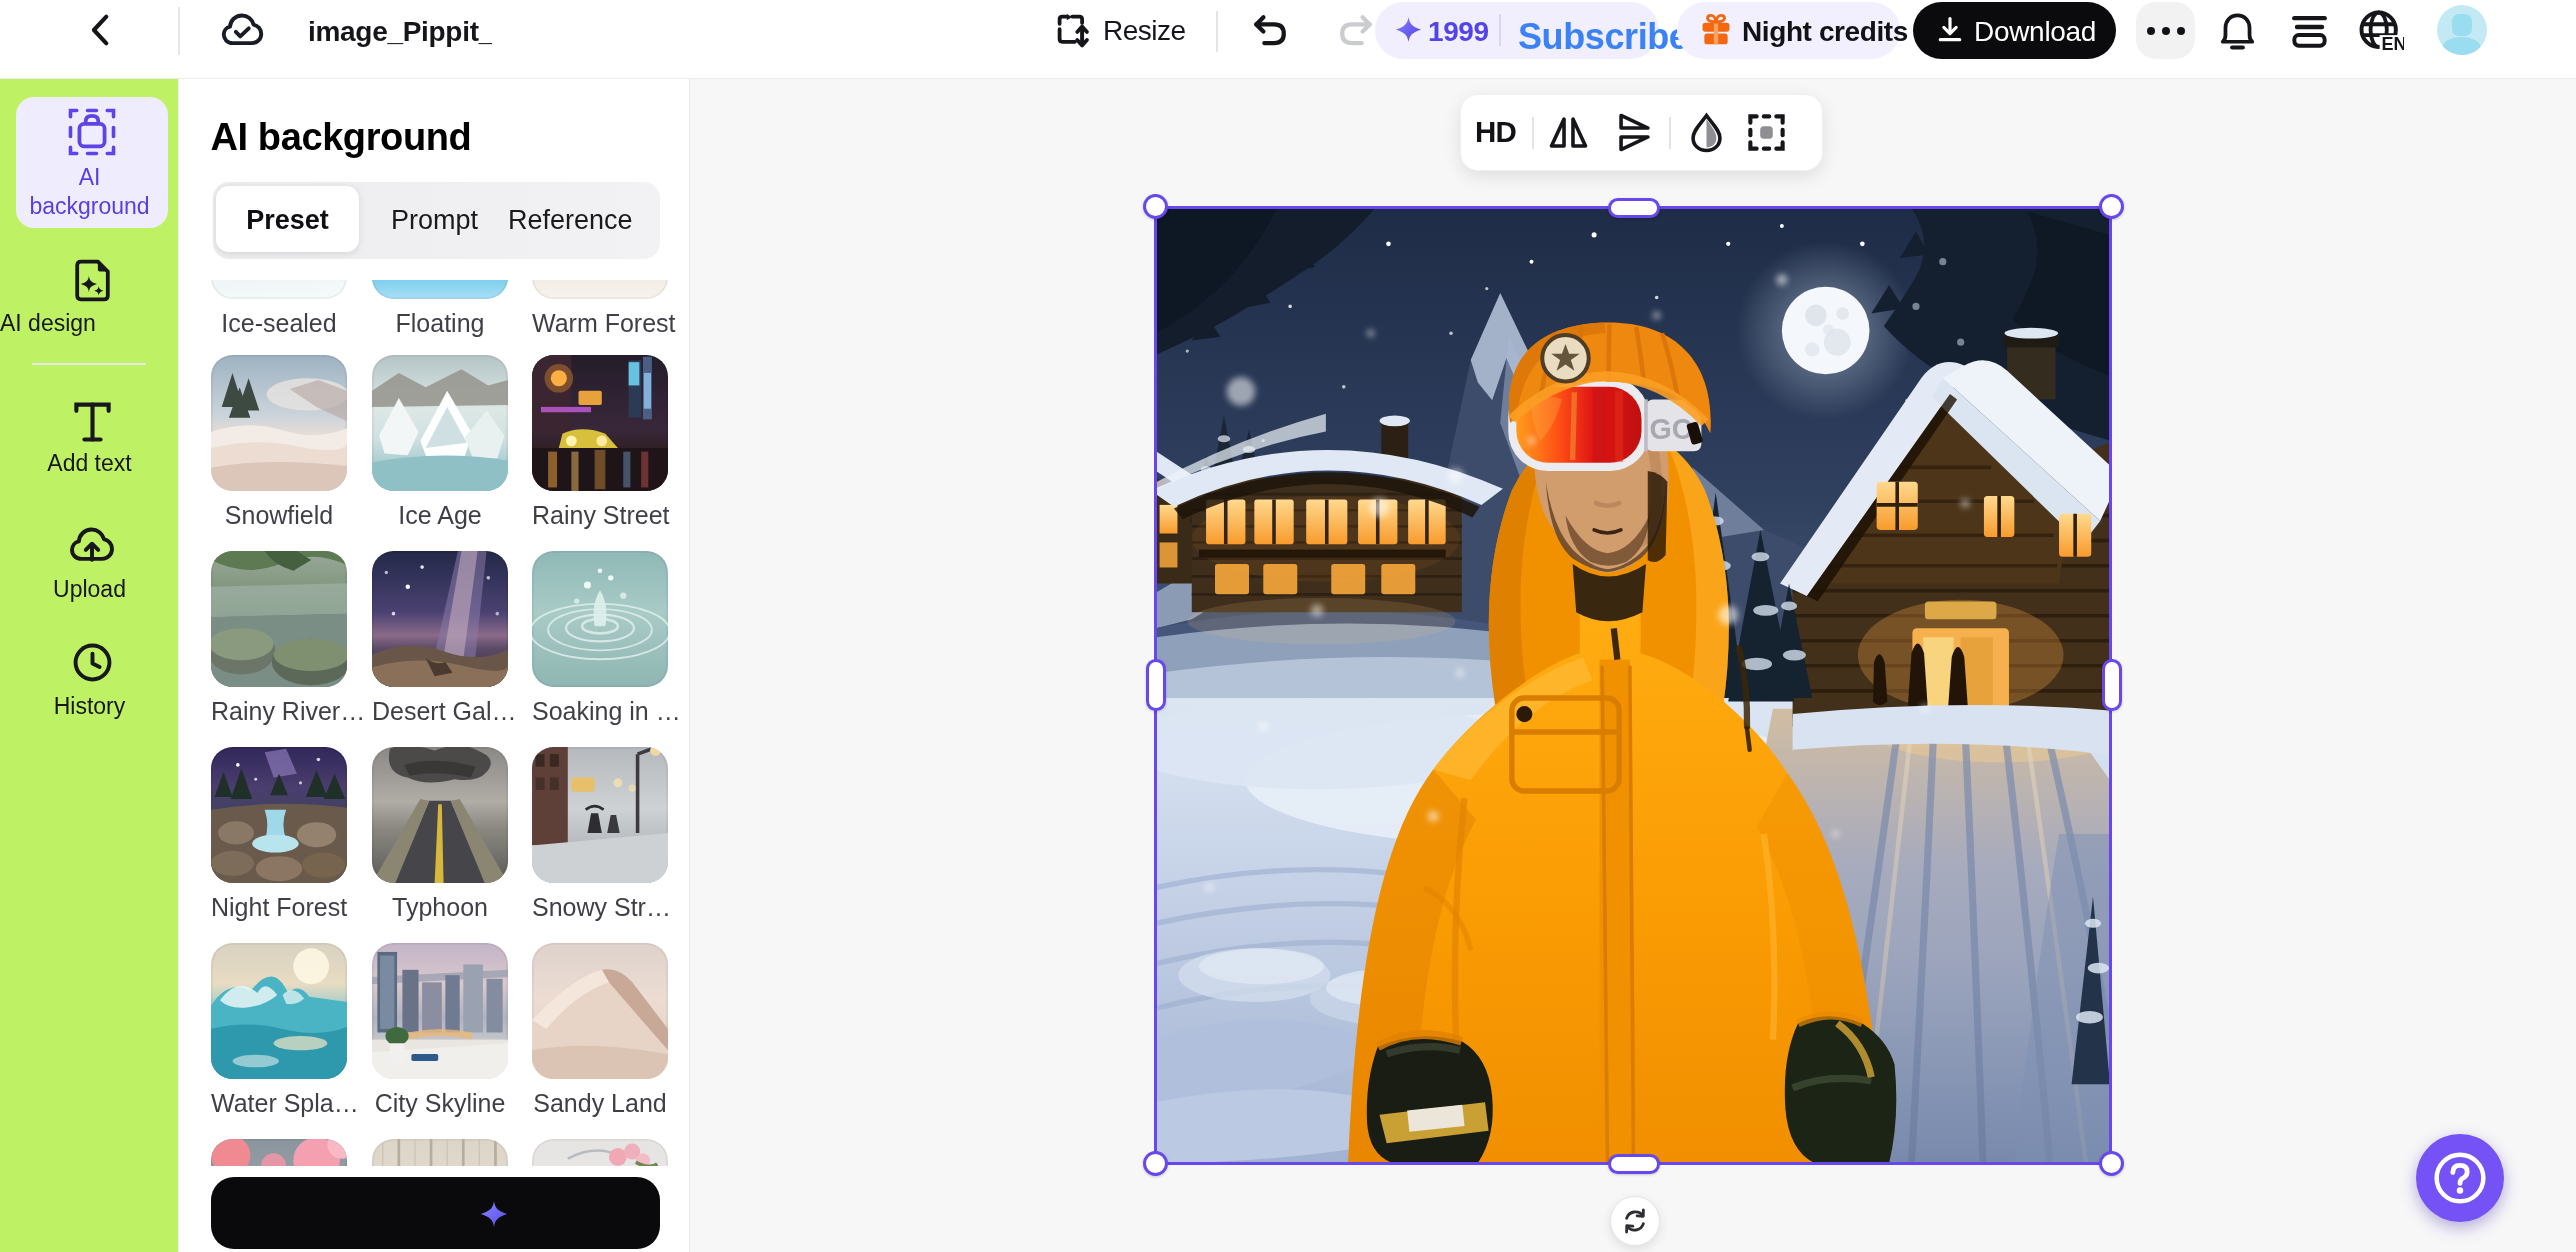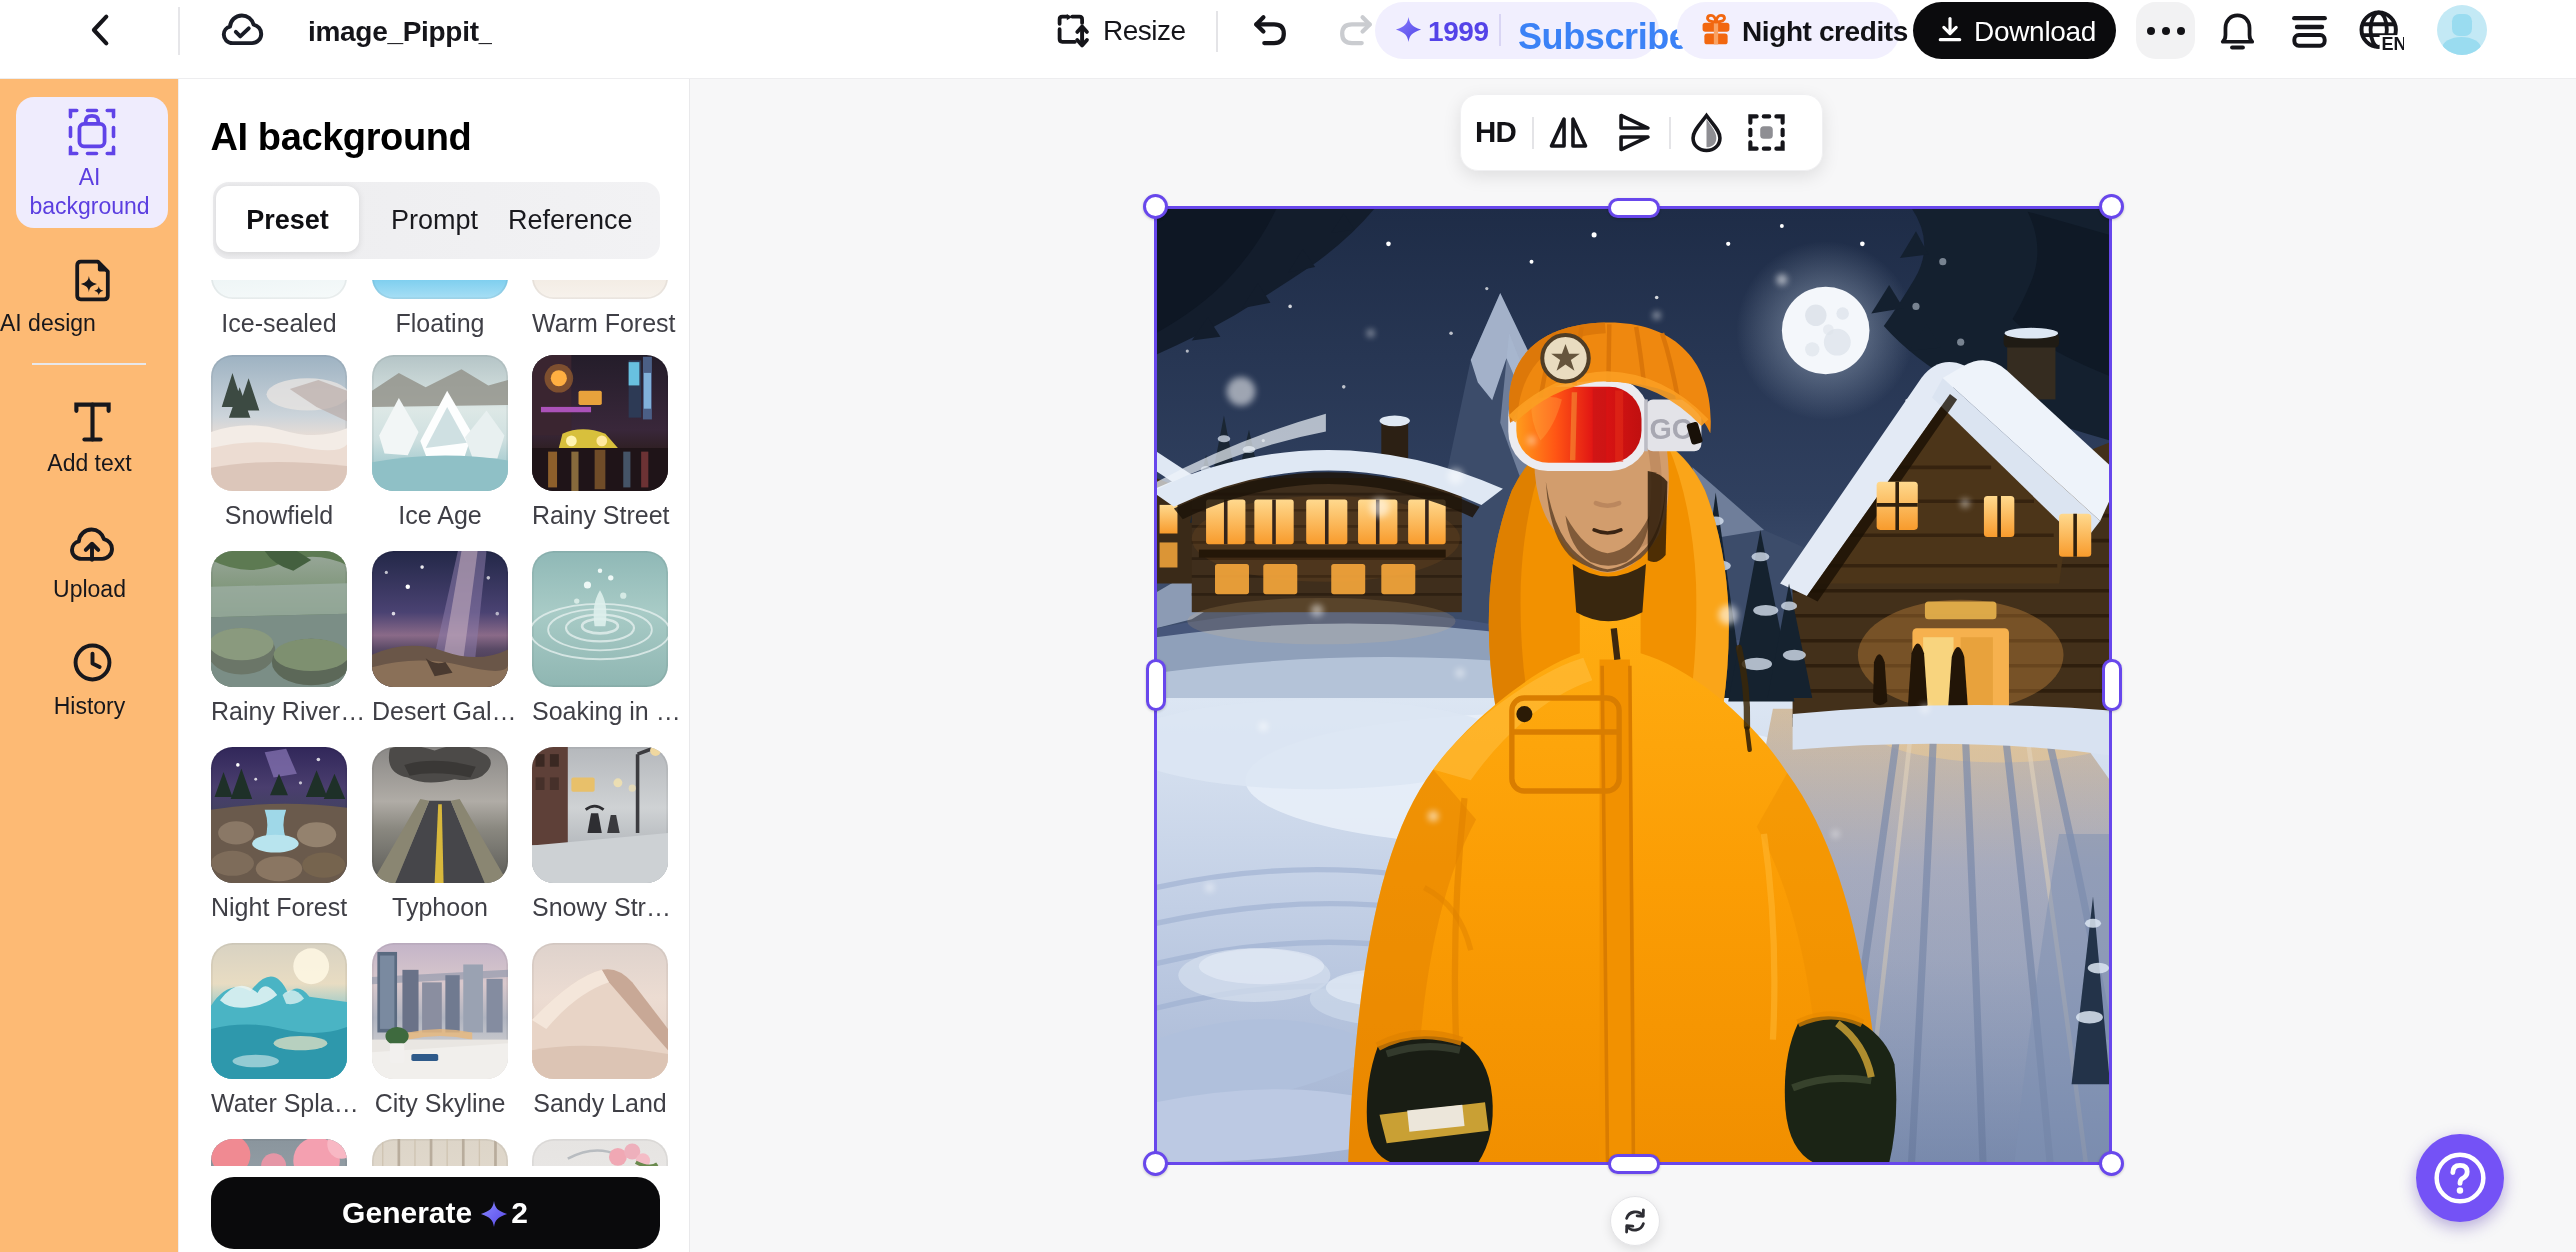--- a/index.html
+++ b/index.html
@@ -1,21 +1,21 @@
 <!DOCTYPE html>
 <html style="font-size:14.3px"><head>
 <meta charset="utf-8">
 <style>
   * { margin:0; padding:0; box-sizing:border-box; }
   html,body { width:2576px; height:1252px; overflow:hidden; background:#fff;
     font-family:"Liberation Sans", sans-serif; -webkit-font-smoothing:antialiased; }
   .abs { position:absolute; }
   #topbar { position:absolute; left:0; top:0; width:2576px; height:79px; background:#fff;
     border-bottom:1.8px solid #ededef; z-index:30; }
-  #sidebar { position:absolute; left:0; top:79px; width:179px; height:1174px; background:#fdba74;
+  #sidebar { position:absolute; left:0; top:79px; width:179px; height:1174px; background:#bef264;
     border-right:1.8px solid #efeff1; z-index:20; }
   #panel { position:absolute; left:181px; top:79px; width:509px; height:1174px; background:#fff;
     border-right:1.8px solid #e9e9eb; z-index:20; }
   #canvas { position:absolute; left:690px; top:79px; width:1886px; height:1174px; background:#f7f7f8; z-index:1; }
   .th { position:absolute; width:136px; height:136px; border-radius:21.5px; overflow:hidden;
         box-shadow:inset 0 0 0 1.8px rgba(0,0,0,0.05); }
   .th svg { display:block; }
   .lb { position:absolute; width:136px; text-align:center; font-size:25px; color:#3f3f46;
         font-weight:400; white-space:nowrap; }
   .hdl { position:absolute; width:25px; height:25px; border-radius:50%; background:#fff;
@@ -392,25 +392,20 @@
         <path d="M40 22 Q70 6 96 18" stroke="#b8bcc0" stroke-width="3" fill="none"></path>
         <circle cx="96" cy="20" r="10" fill="#f0a8b4"></circle>
           <circle cx="112" cy="14" r="9" fill="#eeb0bc"></circle>
         <circle cx="124" cy="24" r="8" fill="#f4bcc6"></circle>
         <path d="M116 26 Q132 34 140 28" stroke="#6a8a4e" stroke-width="4" fill="none"></path>
       </svg>
     </div>
   </div>
 
   <div class="abs" style="left:29.5px;top:1098px;width:449px;height:72px;border-radius:23px;background:#0a0a0c"></div>
-  <div class="abs" style="left:29.5px;top:1098px;width:449px;height:72px;display:flex;align-items:center;justify-content:center;font-size:30px;font-weight:600;color:#fff">
-      <span>Generate</span>
-      <span style="width:39px"></span>
-      <span>2</span>
-    </div>
   <svg class="abs" style="left:299px;top:1121px" width="28" height="28" viewBox="0 0 30 30">
     <defs>
         <linearGradient id="spk2" x1="0" y1="0" x2="1" y2="1">
       <stop offset="0" stop-color="#8a8aff"></stop>
           <stop offset="1" stop-color="#5646e8"></stop>
     </linearGradient>
       </defs>
     <path d="M15 1 C16.2 8.5 18.5 11.4 29 15 C18.5 18.6 16.2 21.5 15 29 C13.8 21.5 11.5 18.6 1 15 C11.5 11.4 13.8 8.5 15 1 Z" fill="url(#spk2)"></path>
   </svg>
 </div>

